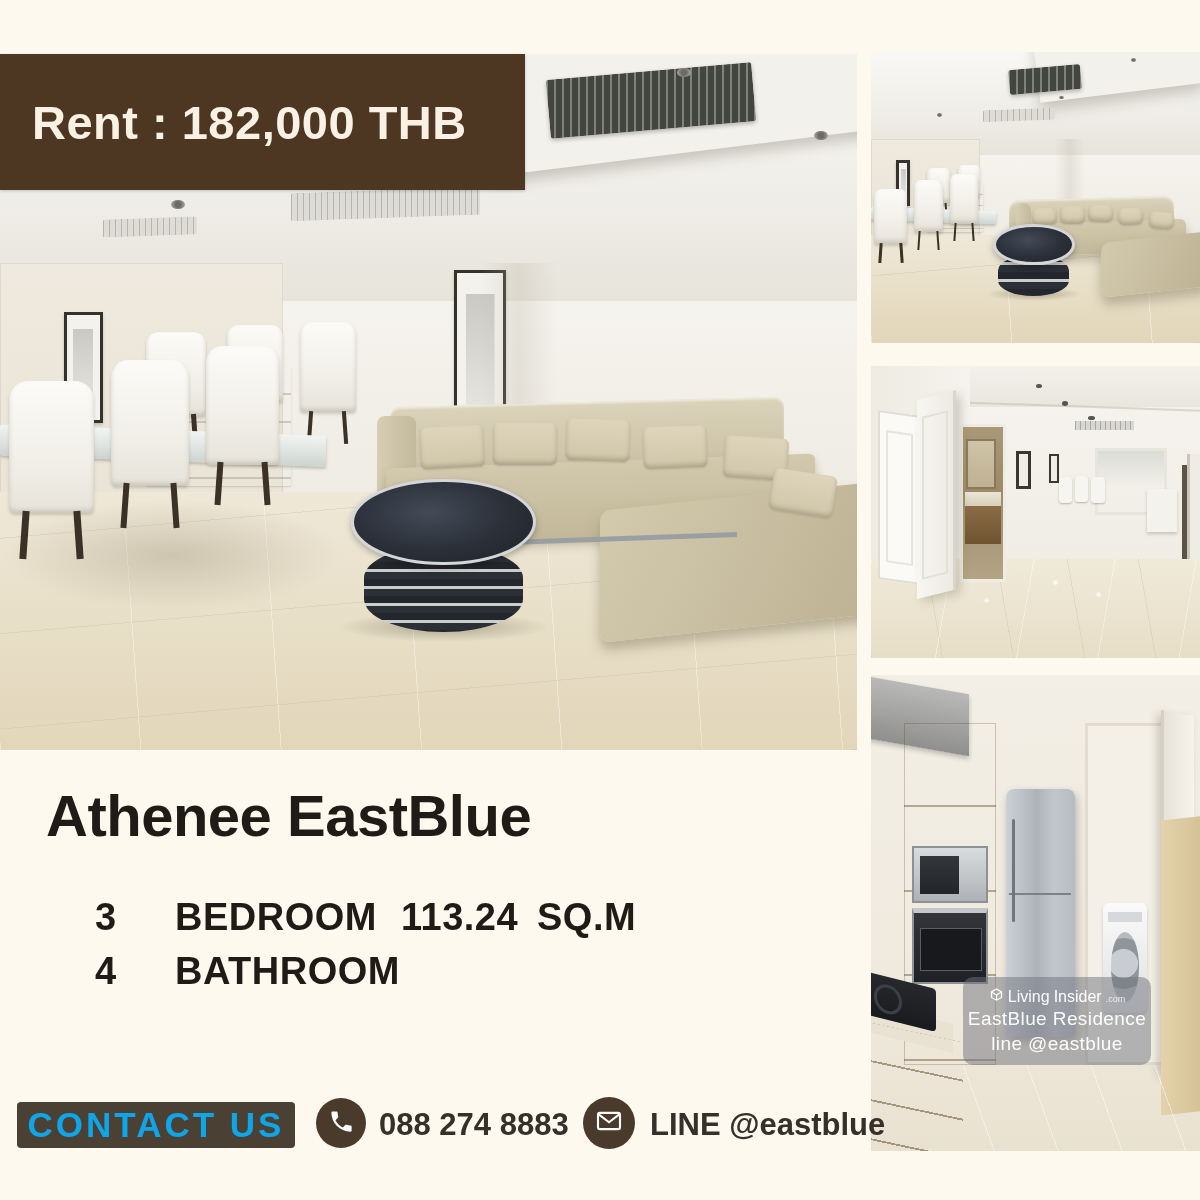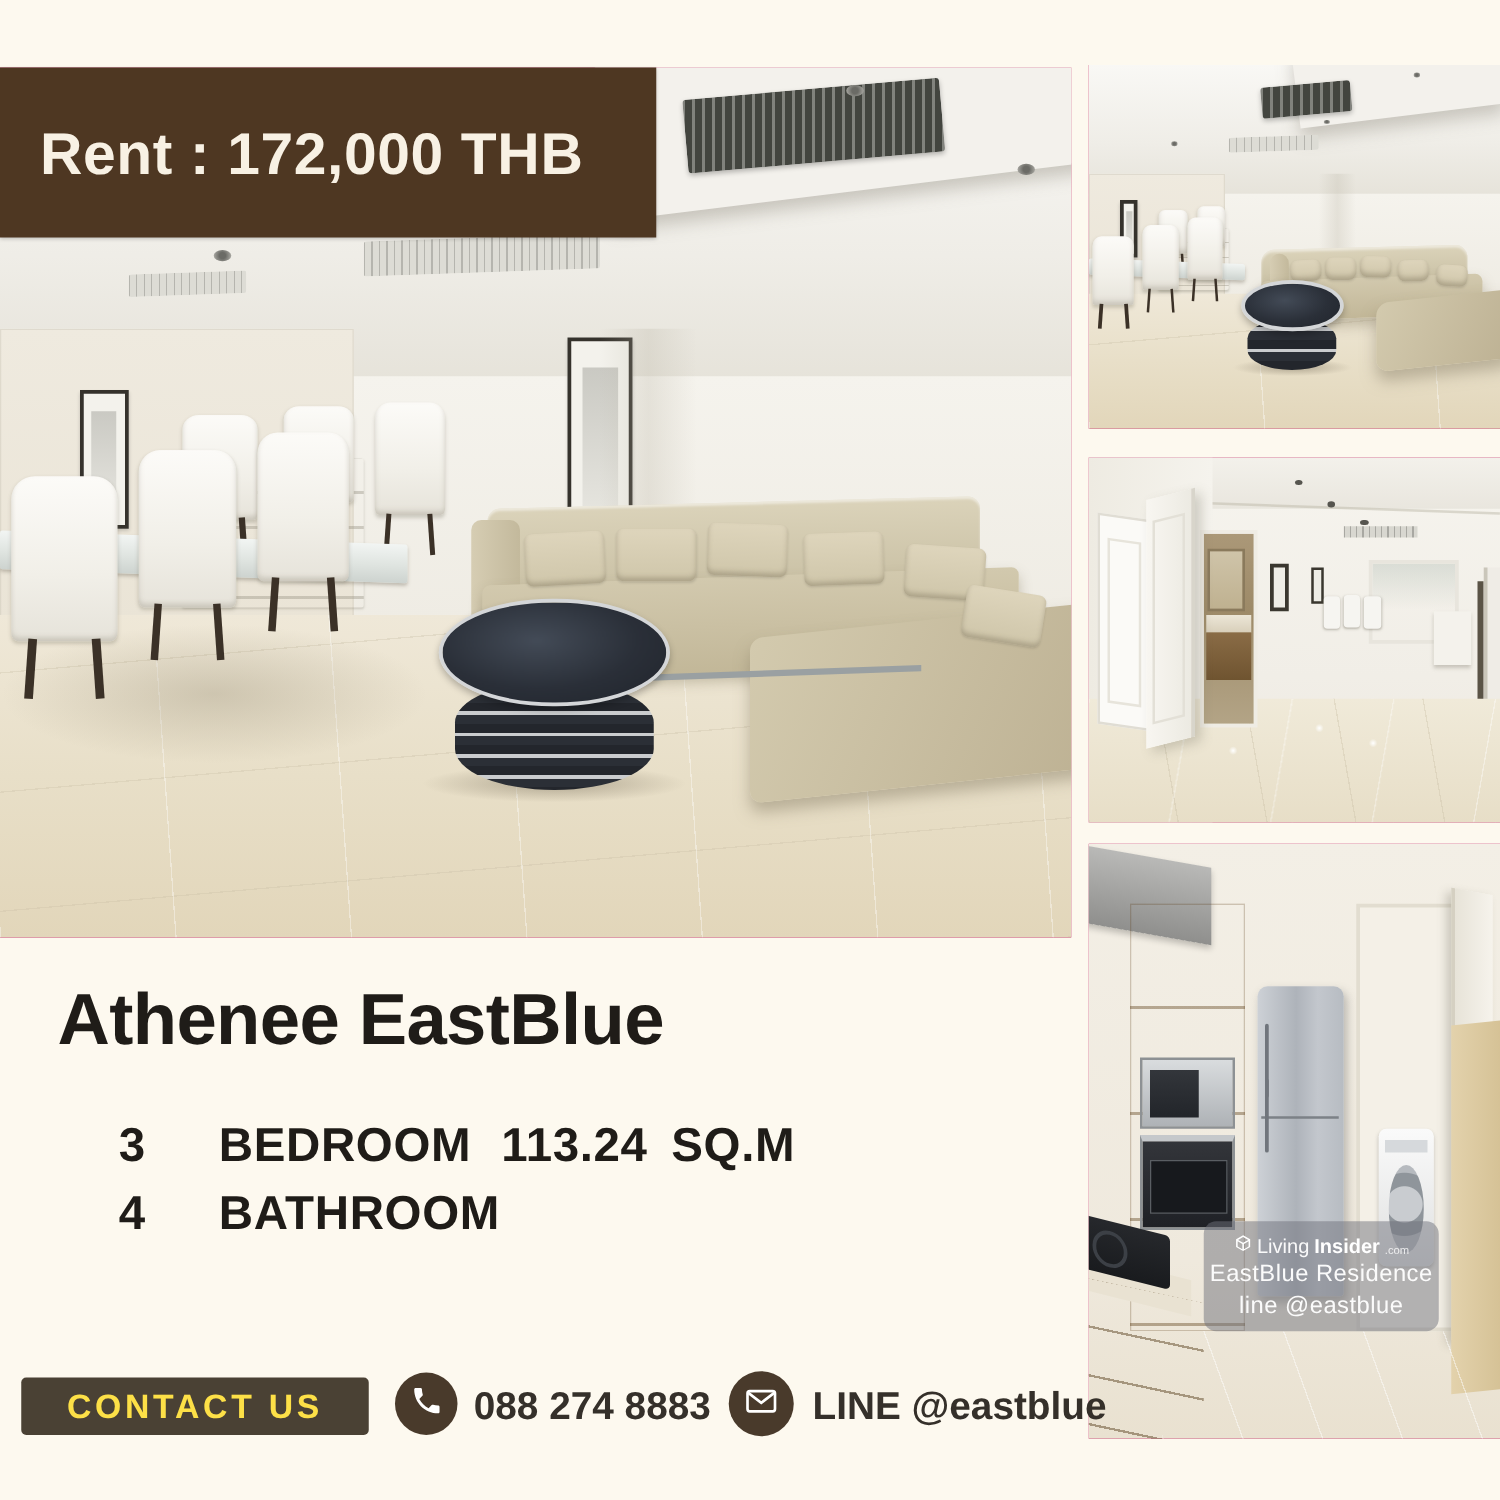--- a/index.html
+++ b/index.html
@@ -5,21 +5,21 @@
   * { box-sizing: border-box; margin: 0; padding: 0; }
   html,body { background:#e8e4da; }
   body { font-family: "Liberation Sans", "DejaVu Sans", sans-serif; }
 
   .canvas {
     position: relative; width: 1200px; height: 1200px; margin: 0 auto;
     background: var(--bg, #fdf9ef); overflow: hidden;
   }
 
   
-  .photo { position:absolute; overflow:hidden; background:#be185d; }
+  .photo { position:absolute; overflow:hidden; background:#404040; }
   .photo-main { left:0;   top:54px;  width:857px; height:696px; }
   .photo-1    { left:871px; top:52px;  width:329px; height:291px; }
   .photo-2    { left:871px; top:366px; width:329px; height:292px; }
   .photo-3    { left:871px; top:675px; width:329px; height:476px; }
   .scene { position:absolute; inset:0; }
   .scene div { position:absolute; }
 
   
   .lv-ceiling { left:0; top:0; width:100%; height:36%;
     background:linear-gradient(180deg,#f9f8f5 0%,#efede7 60%,#e6e3da 100%); }
@@ -214,21 +214,21 @@
   .kt-floor { left:18%; top:82%; width:82%; height:18%;
     background:linear-gradient(#ebe3d0,#e0d5bb);
     background-image:repeating-linear-gradient(70deg, rgba(255,255,255,.45) 0 1px, transparent 1px 60px); }
 
   
   .watermark { position:absolute; left:92px; top:302px; width:188px; height:88px;
     background:var(--wm_bg, rgba(112,114,124,.5)); border-radius:10px; color:#fff;
     display:flex; flex-direction:column; align-items:center; justify-content:center; gap:3px; }
   .wm-brand { display:flex; align-items:flex-end; gap:4px; font-size:16px; line-height:1; }
   .wm-light { font-weight:400; opacity:.95; }
-  .wm-bold { font-weight:700;text-align:right; }
+  .wm-bold { font-weight:400;text-align:right; }
   .wm-tld { font-size:9px; opacity:.8; padding-bottom:1px; }
   .wm-line { font-size:19px; opacity:.96; letter-spacing:.4px; line-height:1.15; }
 
   
   .banner { position:absolute; left:0; top:54px; width:525px; height:136px;
     background:var(--brown,#4e3722); display:flex; align-items:center; padding-left:32px;
     box-shadow:0 1px 3px rgba(0,0,0,.2); }
   .banner span { color:var(--brown_text,#f8f1e4); font-size:47px; font-weight:600;
     letter-spacing:.5px; }
 
@@ -241,22 +241,22 @@
   .s-bed-label { left:175px; top:896px; }
   .s-area-val  { left:401px; top:896px; }
   .s-area-unit { left:537px; top:896px; }
   .s-bath-num  { left:95px;  top:950px; }
   .s-bath-label{ left:175px; top:950px; }
   .code { position:absolute; left:44px; top:1015px; font-size:37px; font-weight:800;
     color:#121110; letter-spacing:.5px; }
 
   
   .contact-btn { position:absolute; left:17px; top:1102px; width:278px; height:46px;
-    background:var(--contact_bg,#4a4134); color:#fde047; border:none; border-radius:4px;
-    font-family:inherit; font-size:27px; font-weight:700; letter-spacing:3px;
+    background:var(--contact_bg,#4a4134); color:#0ea5e9; border:none; border-radius:4px;
+    font-family:inherit; font-size:35px; font-weight:700; letter-spacing:3px;
     display:flex; align-items:center; justify-content:center; cursor:pointer; }
   .badge { position:absolute; border-radius:50%; background:var(--badge_bg,#493a2b);
     display:flex; align-items:center; justify-content:center; cursor:pointer; }
   .badge-phone { left:316px; top:1098px; width:50px; height:50px; }
   .badge-mail  { left:583px; top:1097px; width:52px; height:52px; }
   .contact-text { position:absolute; top:1102px; height:46px; line-height:46px;
     font-size:31px; font-weight:700; color:var(--contact_ink,#35302a); }
   .phone-text { left:379px; }
   .line-text  { left:650px; }
 </style>
@@ -305,21 +305,21 @@
       <div class="lv-cushion cu6"></div>
       <div class="lv-ctable">
         <div class="lv-ct-shadow"></div>
         <div class="lv-ct-base"></div>
         <div class="lv-ct-top"></div>
       </div>
     </div>
   </div>
 
   <div class="banner">
-    <span>Rent : 172,000 THB</span>
+    <span>Rent : 182,000 THB</span>
   </div>
 
   <div class="photo photo-1">
     <div class="scene sc-living v2">
       <div class="lv-ceiling"></div>
       <div class="lv-bulkhead"></div>
       <div class="lv-grille"></div>
       <div class="lv-vent"></div>
       <div class="lv-spot sp1"></div>
       <div class="lv-spot sp2"></div>

